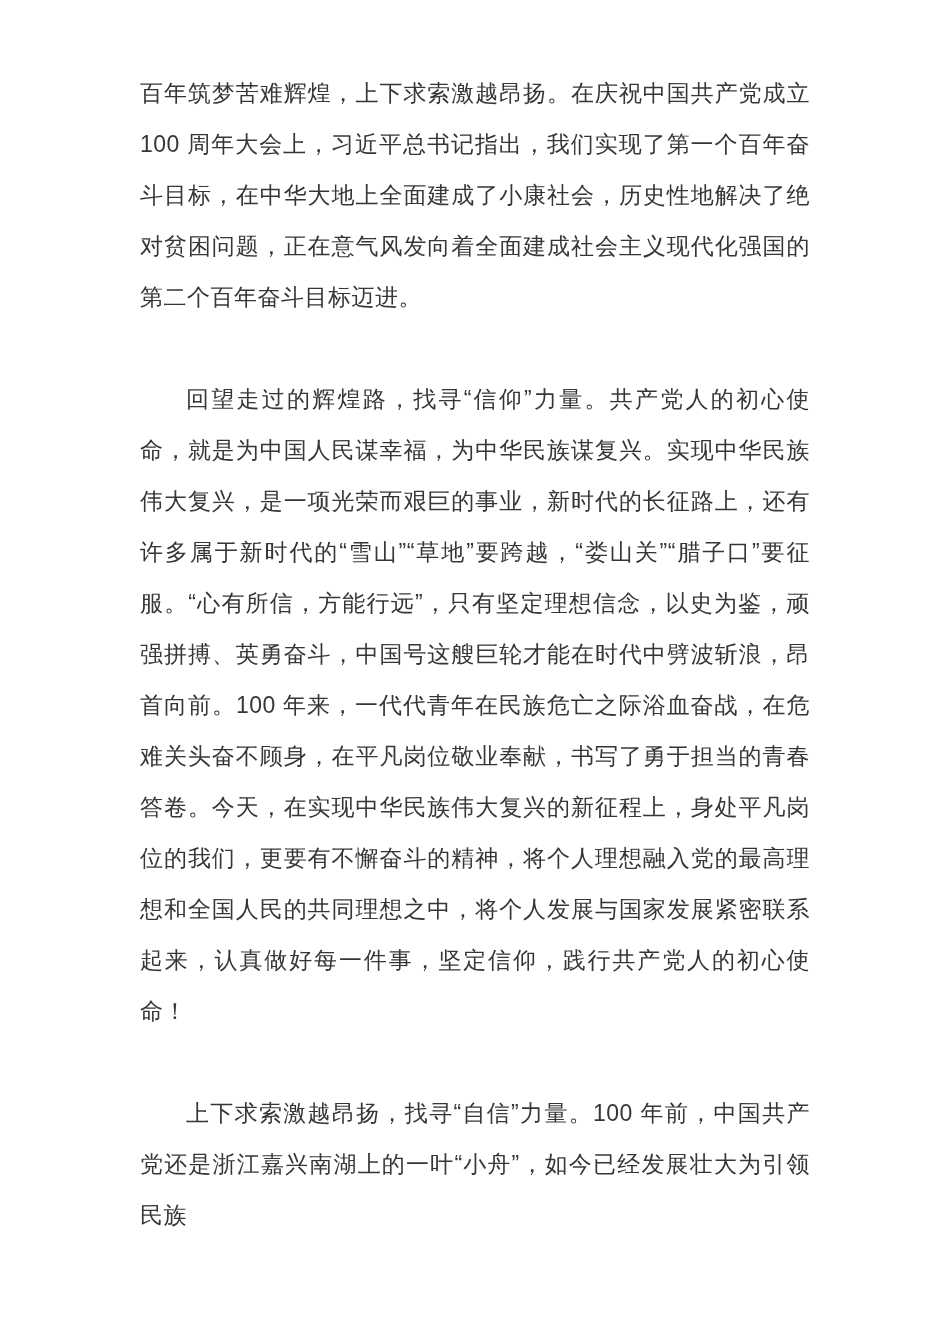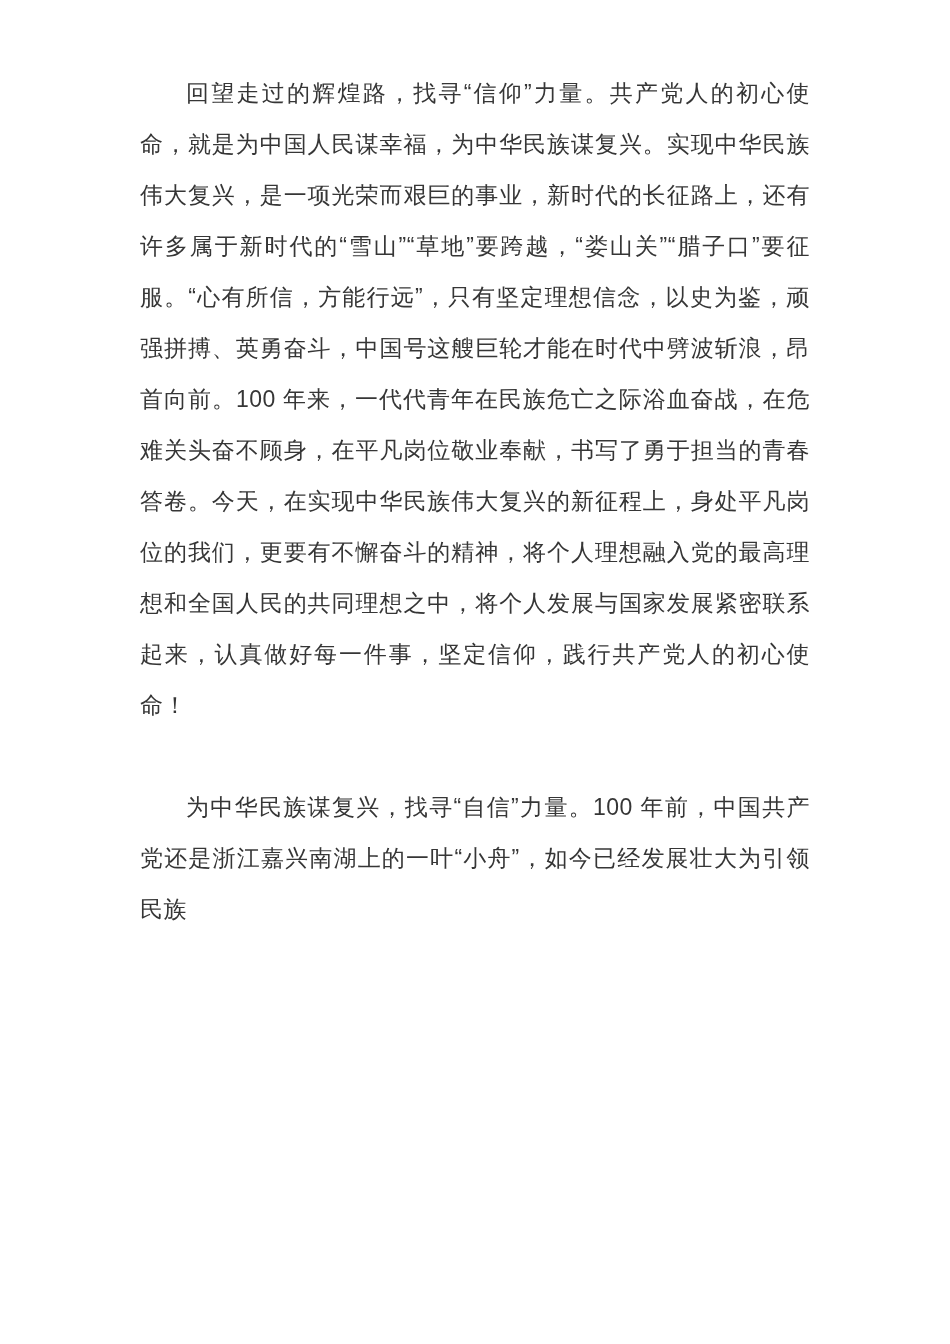--- a/index.html
+++ b/index.html
@@ -46,19 +46,20 @@
   }
 </style>
 </head>
 <body>
 
 <div class="page">
 
 
   <div class="doc-body" style="color: rgb(54, 54, 54);">
 
+    <p><span class="lead"></span><span>百年筑梦苦难辉煌，上下求索激越昂扬。在庆祝中国共产党成立 100 周年大会上，习近平总书记指出，我们实现了第一个百年奋斗目标，在中华大地上全面建成了小康社会，历史性地解决了绝对贫困问题，正在意气风发向着全面建成社会主义现代化强国的第二个百年奋斗目标迈进。</span></p>
 
     <p class="indent"><span class="lead">回望走过的辉煌路，找寻“信仰”力量。</span><span>共产党人的初心使命，就是为中国人民谋幸福，为中华民族谋复兴。实现中华民族伟大复兴，是一项光荣而艰巨的事业，新时代的长征路上，还有许多属于新时代的“雪山”“草地”要跨越，“娄山关”“腊子口”要征服。“心有所信，方能行远”，只有坚定理想信念，以史为鉴，顽强拼搏、英勇奋斗，中国号这艘巨轮才能在时代中劈波斩浪，昂首向前。100 年来，一代代青年在民族危亡之际浴血奋战，在危难关头奋不顾身，在平凡岗位敬业奉献，书写了勇于担当的青春答卷。今天，在实现中华民族伟大复兴的新征程上，身处平凡岗位的我们，更要有不懈奋斗的精神，将个人理想融入党的最高理想和全国人民的共同理想之中，将个人发展与国家发展紧密联系起来，认真做好每一件事，坚定信仰，践行共产党人的初心使命！</span></p>
 
-    <p class="indent"><span class="lead">为中华民族谋复兴，找寻“自信”力量。</span><span>100 年前，中国共产党还是浙江嘉兴南湖上的一叶“小舟”，如今已经发展壮大为引领民族</span></p>
+    <p class="indent"><span class="lead">上下求索激越昂扬，找寻“自信”力量。</span><span>100 年前，中国共产党还是浙江嘉兴南湖上的一叶“小舟”，如今已经发展壮大为引领民族</span></p>
 
   </div>
 </div>
 
 </body></html>

